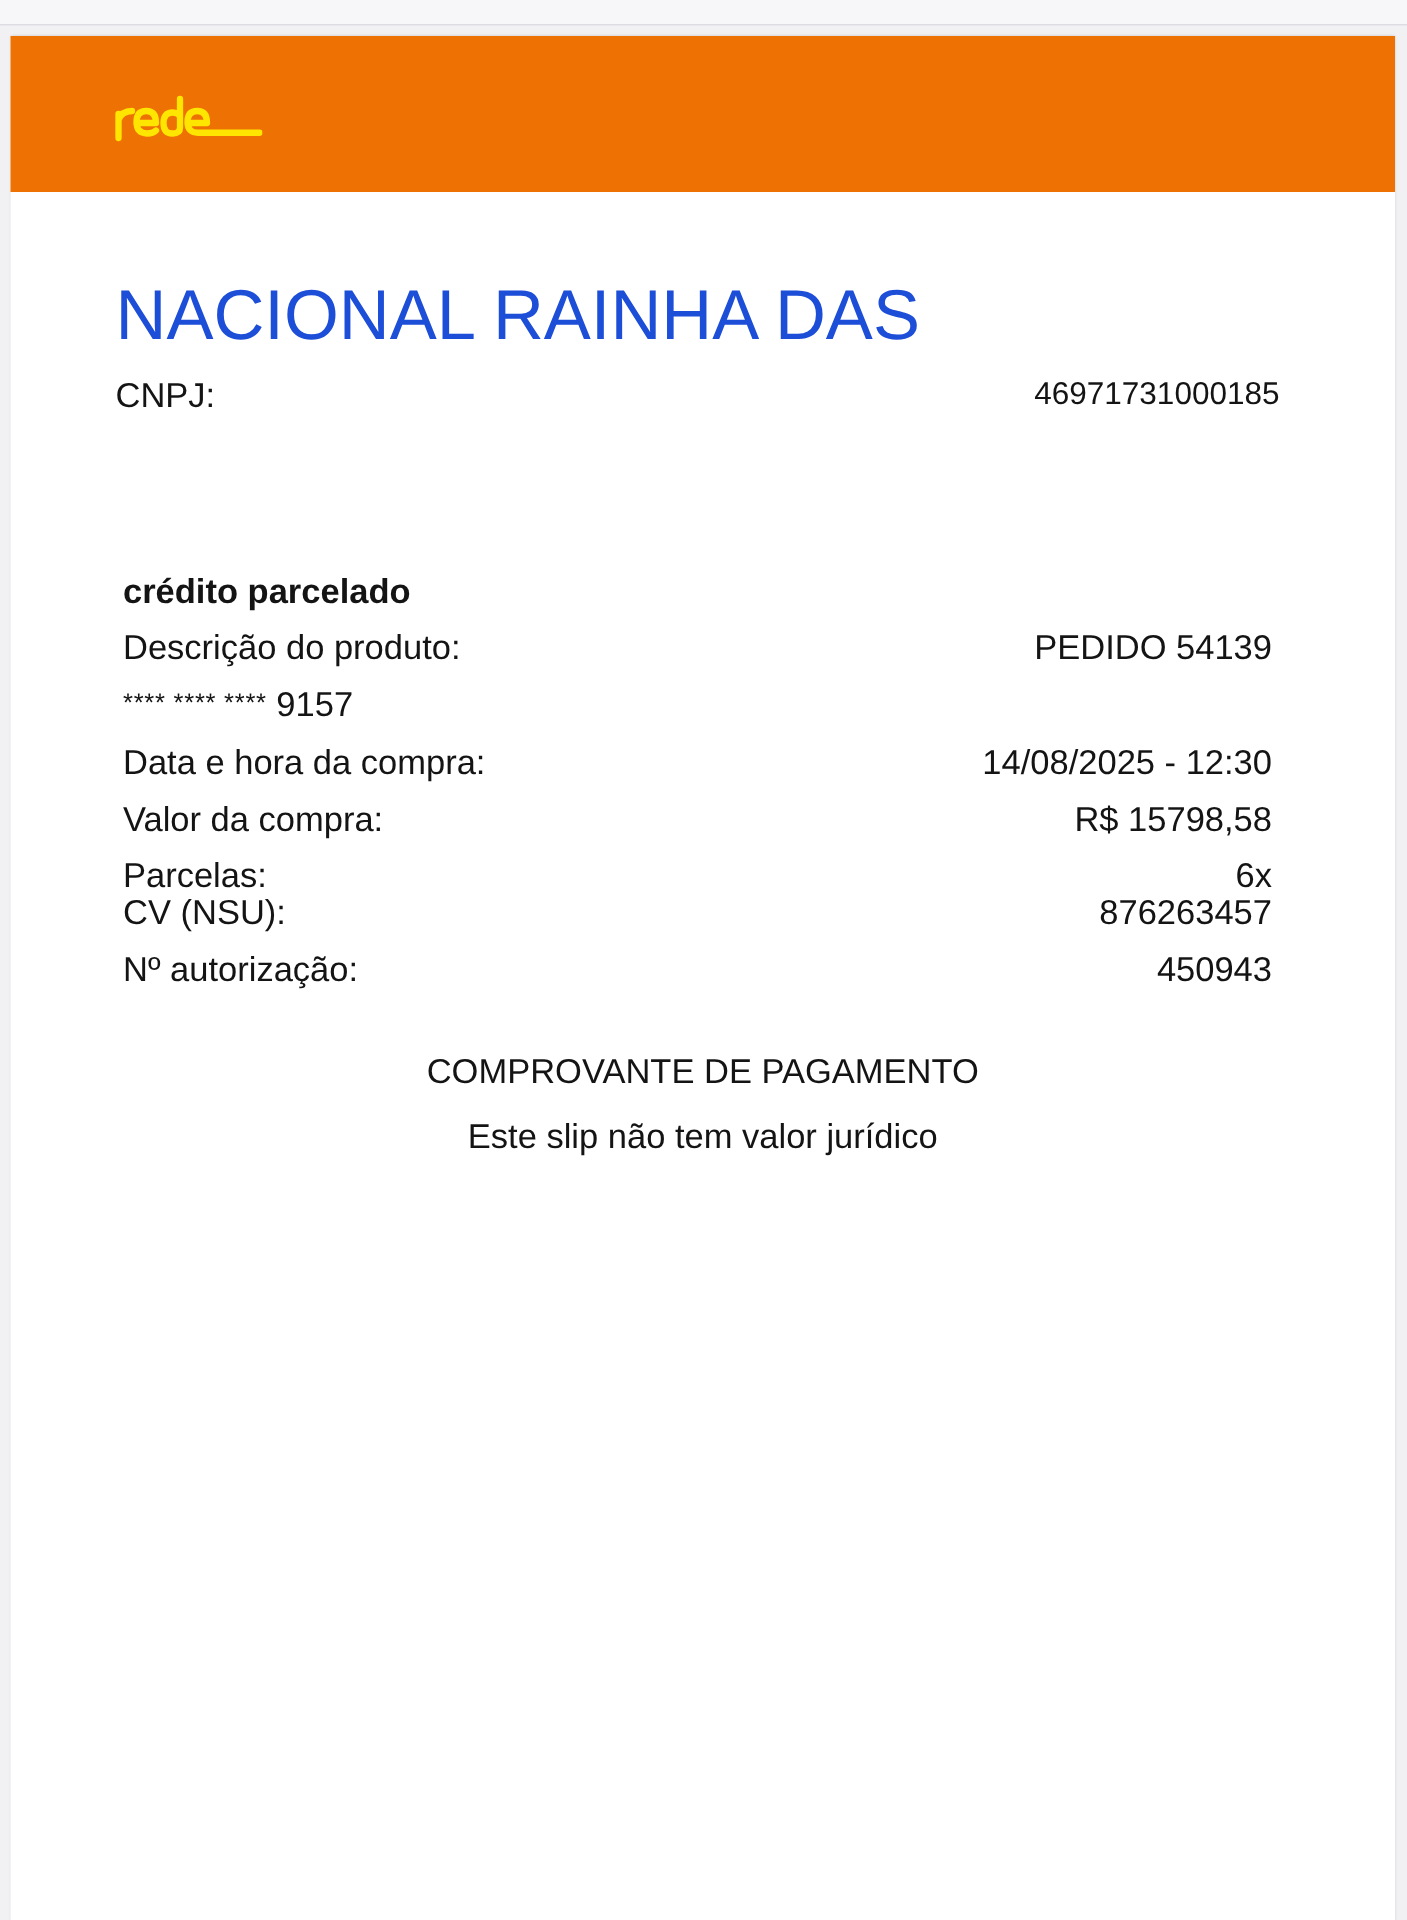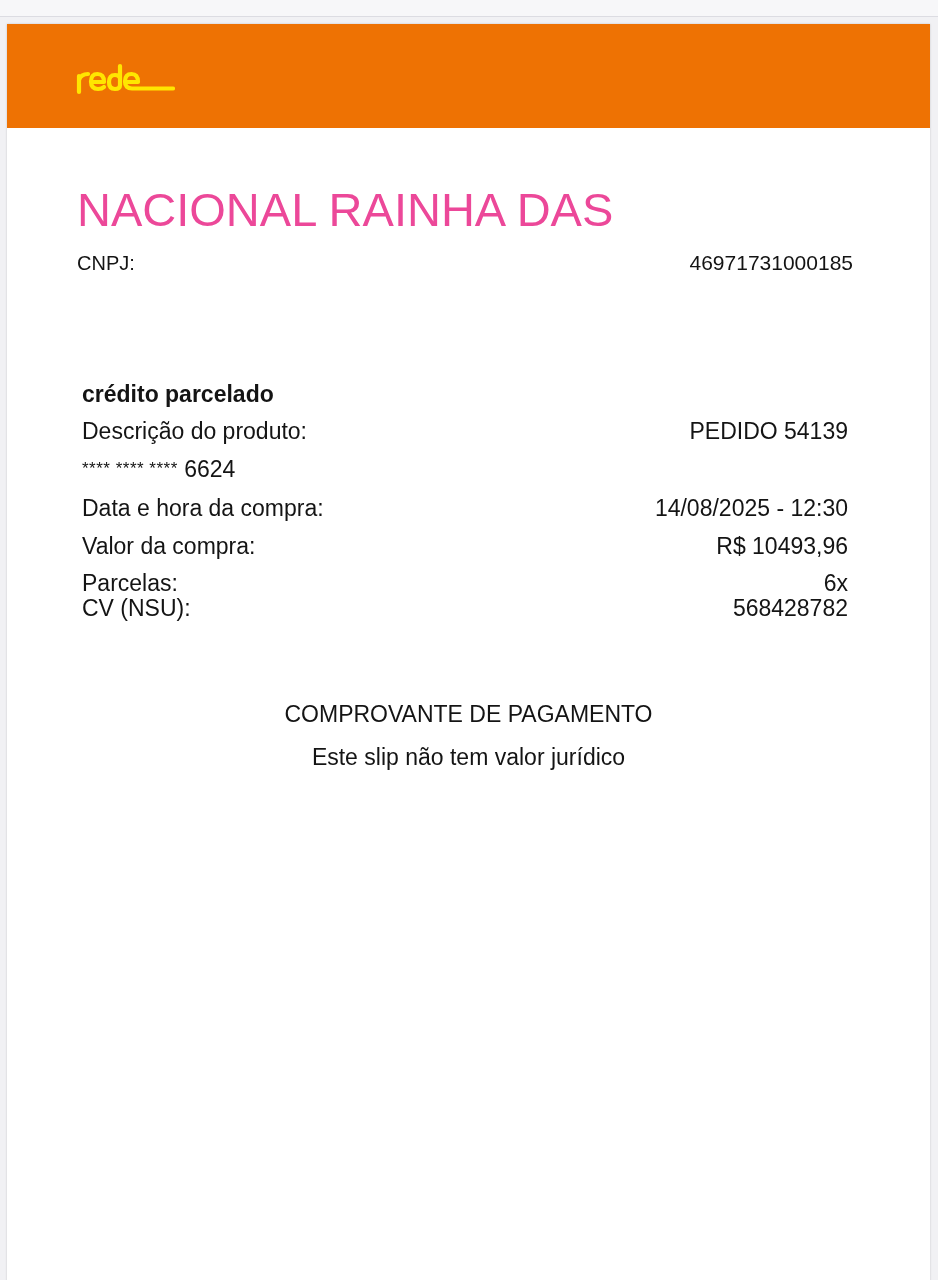--- a/index.html
+++ b/index.html
@@ -46,28 +46,28 @@
       height: 36px;
     }
     .title {
       position: absolute;
       left: 70px;
       top: 158px;
       font-size: 47px;
       line-height: 56px;
       font-weight: 400;
       letter-spacing: 0px;
-      color: #ec4899;
+      color: #1d4ed8;
       white-space: nowrap;
     }
     .cnpj-label {
       position: absolute;
       left: 70px;
       top: 225px;
-      font-size: 20px;
+      font-size: 23px;
       line-height: 28px;
     }
     .cnpj-value {
       position: absolute;
       right: 77px;
       top: 225px;
       font-size: 21px;
       line-height: 28px;
       text-align: right;
     }
@@ -130,39 +130,43 @@
   <div class="cnpj-value">46971731000185</div>
 
   <div class="section details">
     <div class="section-heading">crédito parcelado</div>
 
     <div class="row">
       <span class="label">Descrição do produto:</span>
       <span class="value">PEDIDO 54139</span>
     </div>
     <div class="row">
-      <span class="value"><span class="masked">**** **** ****</span> <span>6624</span></span>
+      <span class="value"><span class="masked">**** **** ****</span> <span>9157</span></span>
     </div>
     <div class="row">
       <span class="label">Data e hora da compra:</span>
       <span class="value">14/08/2025 - 12:30</span>
     </div>
     <div class="row">
       <span class="label">Valor da compra:</span>
-      <span class="value">R$ 10493,96</span>
+      <span class="value">R$ 15798,58</span>
     </div>
     <div class="row">
       <span class="label">Parcelas:</span>
       <span class="value">6x</span>
     </div>
   </div>
 
   <div class="section ids">
     <div class="row">
       <span class="label">CV (NSU):</span>
-      <span class="value">568428782</span>
+      <span class="value">876263457</span>
+    </div>
+    <div class="row">
+      <span class="label">Nº autorização:</span>
+      <span class="value">450943</span>
     </div>
   </div>
 
   <div class="footer-block footer-note">Este slip não tem valor jurídico</div>
   <div class="footer-block footer-title">COMPROVANTE DE PAGAMENTO</div>
 
 </div>
 
 </body></html>

